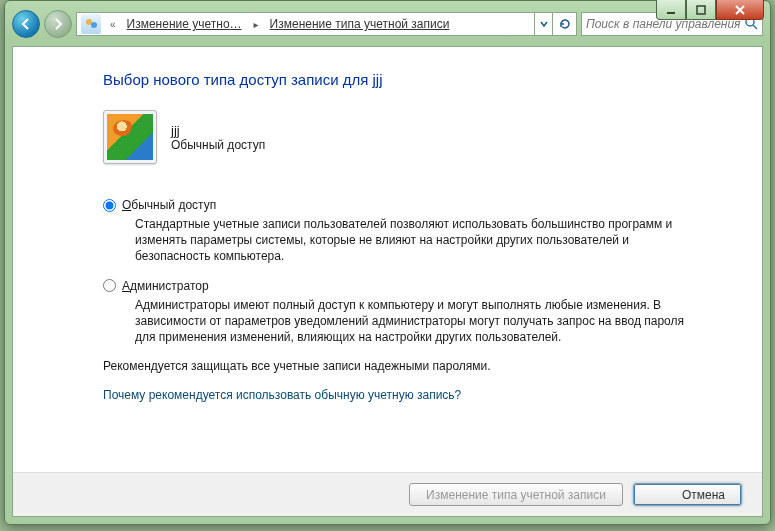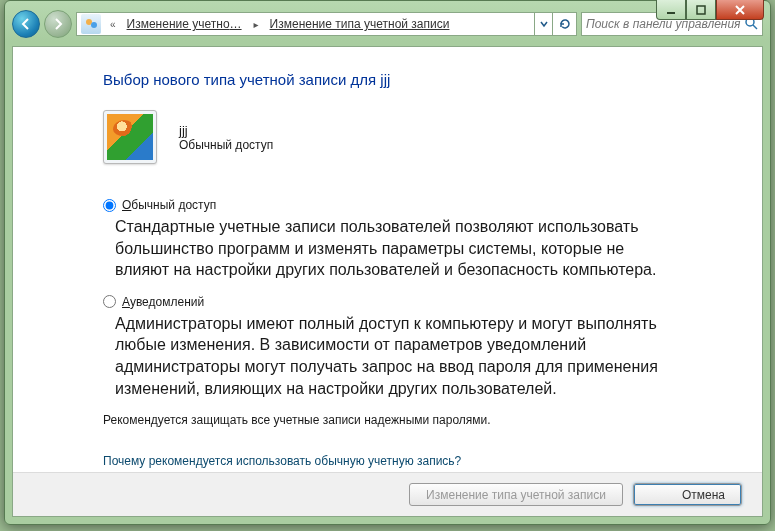--- a/index.html
+++ b/index.html
@@ -39,38 +39,38 @@
   .search { width:182px; height:24px; background:#fff; border:1px solid #8aa886; display:flex; align-items:center; padding:0 4px; }
   .search input { flex:1; border:none; outline:none; font-size:12px; font-style:italic; color:#777; background:transparent; }
   .search .sicon { color:#2b74aa; font-size:12px; }
 
   
   .client { position:absolute; left:7px; right:7px; top:45px; bottom:7px; background:#fff; border:1px solid #8aa886; }
 
   .content { padding: 10px 22px 0 90px; color:#1a1a1a; }
   h1 { font-size:15px; font-weight:normal; color:#003399; margin: 14px 0 22px 0; }
 
-  .user-tile { display:flex; align-items:center; gap:22px; margin-bottom:34px; }
+  .user-tile { display:flex; align-items:center; gap:14px; margin-bottom:34px; }
   .avatar { width:54px; height:54px; border:1px solid #b9b9b9; border-radius:3px; padding:3px; background:#f1f5f8;
             box-shadow:0 1px 2px rgba(0,0,0,.15); }
   .avatar-inner { width:100%; height:100%; background: linear-gradient(135deg,#f39c2a 0 40%, #30a030 40% 70%, #2a7bca 70%);
                   position:relative; }
   .avatar-inner::before { content:""; position:absolute; left:6px; top:6px; width:22px; height:16px;
            background: radial-gradient(circle at 40% 40%, #ffdf9a 0 30%, #e06a1a 31% 60%, transparent 61%);
            border-radius:50% 50% 50% 50% / 60% 60% 40% 40%; }
   .user-meta { font-size:12px; }
   .user-meta .uname { font-size:13px; }
 
   .opt { margin: 0 0 14px 0; }
   .opt label { font-size:12px; display:flex; align-items:center; gap:6px; }
   .opt .underline { text-decoration: underline; text-decoration-style: solid; }
-  .opt p { font-size:16px; margin: 4px 0 0 12px; line-height:1.35; max-width: 560px; }
+  .opt p { font-size:12px; margin: 4px 0 0 32px; line-height:1.35; max-width: 560px; }
   input[type=radio] { width:13px; height:13px; }
 
-  .tip { font-size:12px; margin: 12px 0 24px 0; }
+  .tip { font-size:12px; margin: 12px 0 12px 0; }
   a.help { font-size:12px; color:#0c4a6e; text-decoration:none; }
 
   .footer { position:absolute; left:0; right:0; bottom:0; height:44px; background:#f0f0f0;
             border-top:1px solid #dcdcdc; display:flex; align-items:center; justify-content:flex-end;
             padding-right:20px; gap:10px; }
   .btn { height:23px; padding:0 16px; font-size:12px; border:1px solid #9a9a9a; border-radius:3px;
          background:linear-gradient(#fdfdfd,#e6e6e6); color:#333; }
   .btn:disabled { color:#9a9a9a; }
   .btn.default { box-shadow: 0 0 0 1px #3c7fb1 inset, 0 0 3px #7bb3da; padding-left: 48px; }
 
@@ -142,21 +142,21 @@
             <circle cx="6" cy="6" r="4" fill="none" stroke="#2b74aa" stroke-width="1.5"></circle>
             <line x1="9" y1="9" x2="13" y2="13" stroke="#2b74aa" stroke-width="1.5"></line>
           </svg>
       </span>
     </div>
   </div>
 
   <div class="client">
     <div class="content">
 
-      <h1>Выбор нового типа учетной записи для jjj</h1>
+      <h1>Выбор нового типа доступ записи для jjj</h1>
 
       <div class="user-tile">
         <div class="avatar">
             <div class="avatar-inner"></div>
           </div>
         <div class="user-meta">
           <div class="uname">jjj</div>
           <div>Обычный доступ</div>
         </div>
       </div>
@@ -165,21 +165,21 @@
         <label>
           <input type="radio" name="acct" checked="" style="">
           <span><span class="underline">О</span><span>бычный доступ</span></span>
         </label>
         <p>Стандартные учетные записи пользователей позволяют использовать большинство программ и изменять параметры системы, которые не влияют на настройки других пользователей и безопасность компьютера.</p>
       </div>
 
       <div class="opt">
         <label>
           <input type="radio" name="acct" style="">
-          <span><span class="underline">А</span><span>уведомлений</span></span>
+          <span><span class="underline">А</span><span>дминистратор</span></span>
         </label>
         <p>Администраторы имеют полный доступ к компьютеру и могут выполнять любые изменения. В зависимости от параметров уведомлений администраторы могут получать запрос на ввод пароля для применения изменений, влияющих на настройки других пользователей.</p>
       </div>
 
       <div class="tip">Рекомендуется защищать все учетные записи надежными паролями.</div>
 
       <a href="#" class="help">Почему рекомендуется использовать обычную учетную запись?</a>
     </div>
 
     <div class="footer">

